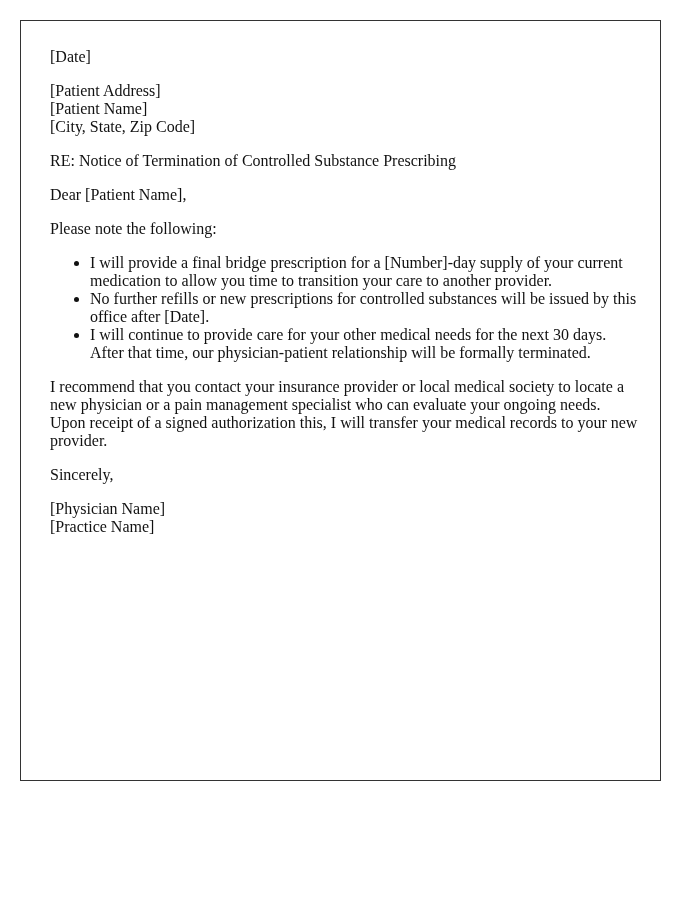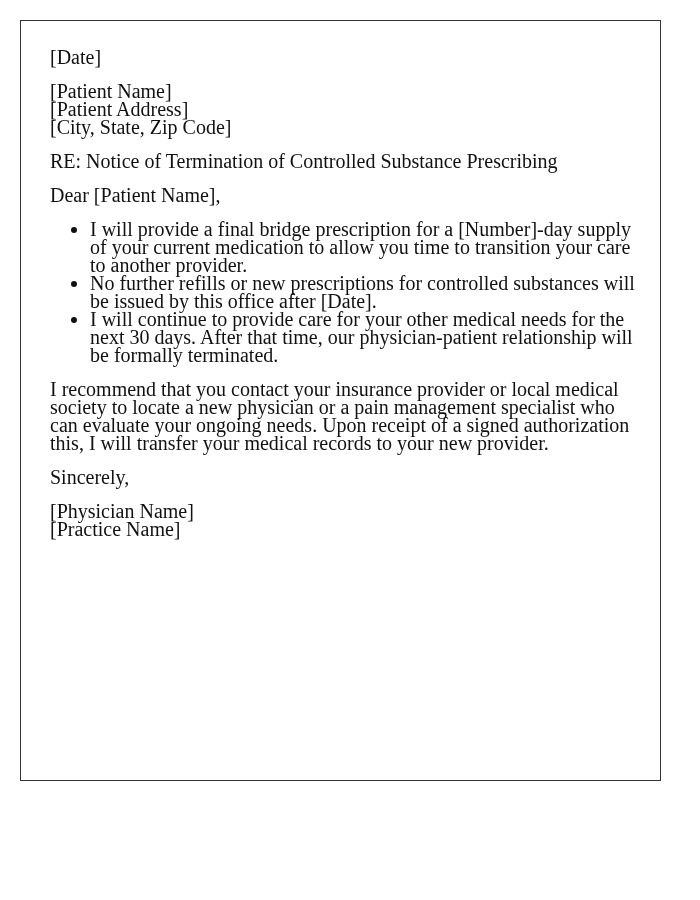--- a/index.html
+++ b/index.html
@@ -21,21 +21,21 @@
       width: 639px;
       height: 759px;
       border: 1px solid #333333;
       box-sizing: content-box;
     }
     .content {
       position: absolute;
       left: 29px;
       top: 27px;
       width: 590px;
-      font-size: 20px;
+      font-size: 16px;
       line-height: 18px;
     }
     p {
       margin: 0 0 16px 0;
     }
     .block-line {
       display: block;
     }
     ul {
       margin: 12px 0 16px 0;
@@ -48,31 +48,32 @@
   </style>
 </head>
 <body>
 
 <div class="letter">
   <div class="content">
 
     <p>[Date]</p>
 
     <p>
+      <span class="block-line">[Patient Address]</span>
       <span class="block-line">[Patient Name]</span>
-      <span class="block-line">[Patient Address]</span>
       <span class="block-line">[City, State, Zip Code]</span>
     </p>
 
     <p>RE: Notice of Termination of Controlled Substance Prescribing</p>
 
     <p>Dear [Patient Name],</p>
 
 
 
+    <p>Please note the following:</p>
 
     <ul>
       <li>I will provide a final bridge prescription for a [Number]-day supply of your current medication to allow you time to transition your care to another provider.</li>
       <li>No further refills or new prescriptions for controlled substances will be issued by this office after [Date].</li>
       <li>I will continue to provide care for your other medical needs for the next 30 days. After that time, our physician-patient relationship will be formally terminated.</li>
     </ul>
 
     <p>I recommend that you contact your insurance provider or local medical society to locate a new physician or a pain management specialist who can evaluate your ongoing needs. Upon receipt of a signed authorization this, I will transfer your medical records to your new provider.</p>
 
     <p>Sincerely,</p>

